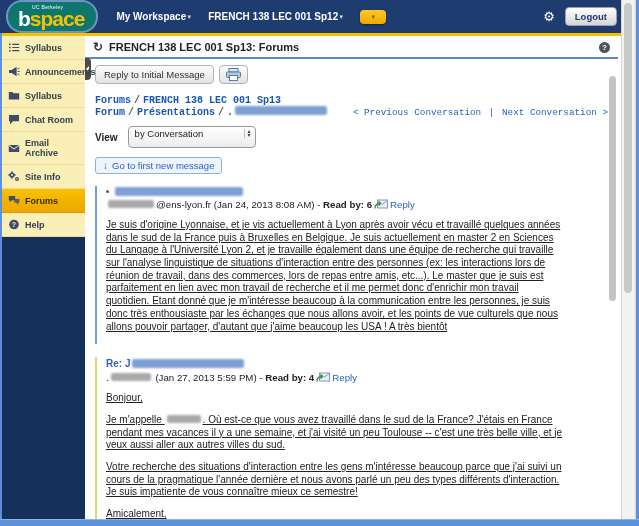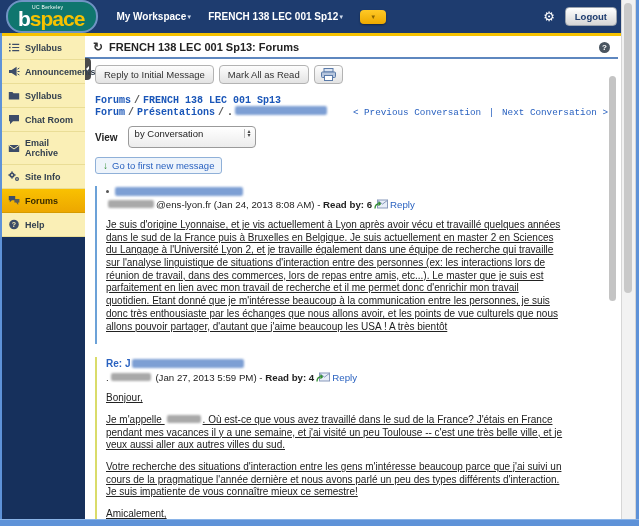--- a/index.html
+++ b/index.html
@@ -206,21 +206,20 @@
     <div class="collapse-handle"></div>
 
     <header class="page-head">
       <span class="refresh">↻</span>
       <h1 class="page-title">FRENCH 138 LEC 001 Sp13: Forums</h1>
       <span class="help-badge">?</span>
     </header>
 
     <div class="toolbar">
       <button class="tb-btn">Reply to Initial Message</button>
-      <button class="tb-btn">Mark All as Read</button>
       <button class="tb-btn tb-icon-btn">
           <svg width="15" height="13" viewBox="0 0 15 13">
             <rect x="3" y="0.5" width="9" height="3.5" fill="#dbe4f2" stroke="#5a7aa8"></rect>
             <rect x="0.5" y="4" width="14" height="5.5" rx="1" fill="#b7c6dd" stroke="#5a7aa8"></rect>
             <rect x="3.5" y="7.5" width="8" height="5" fill="#fff" stroke="#5a7aa8"></rect>
           </svg>
         </button>
     </div>
 
     <div class="crumb-row">

